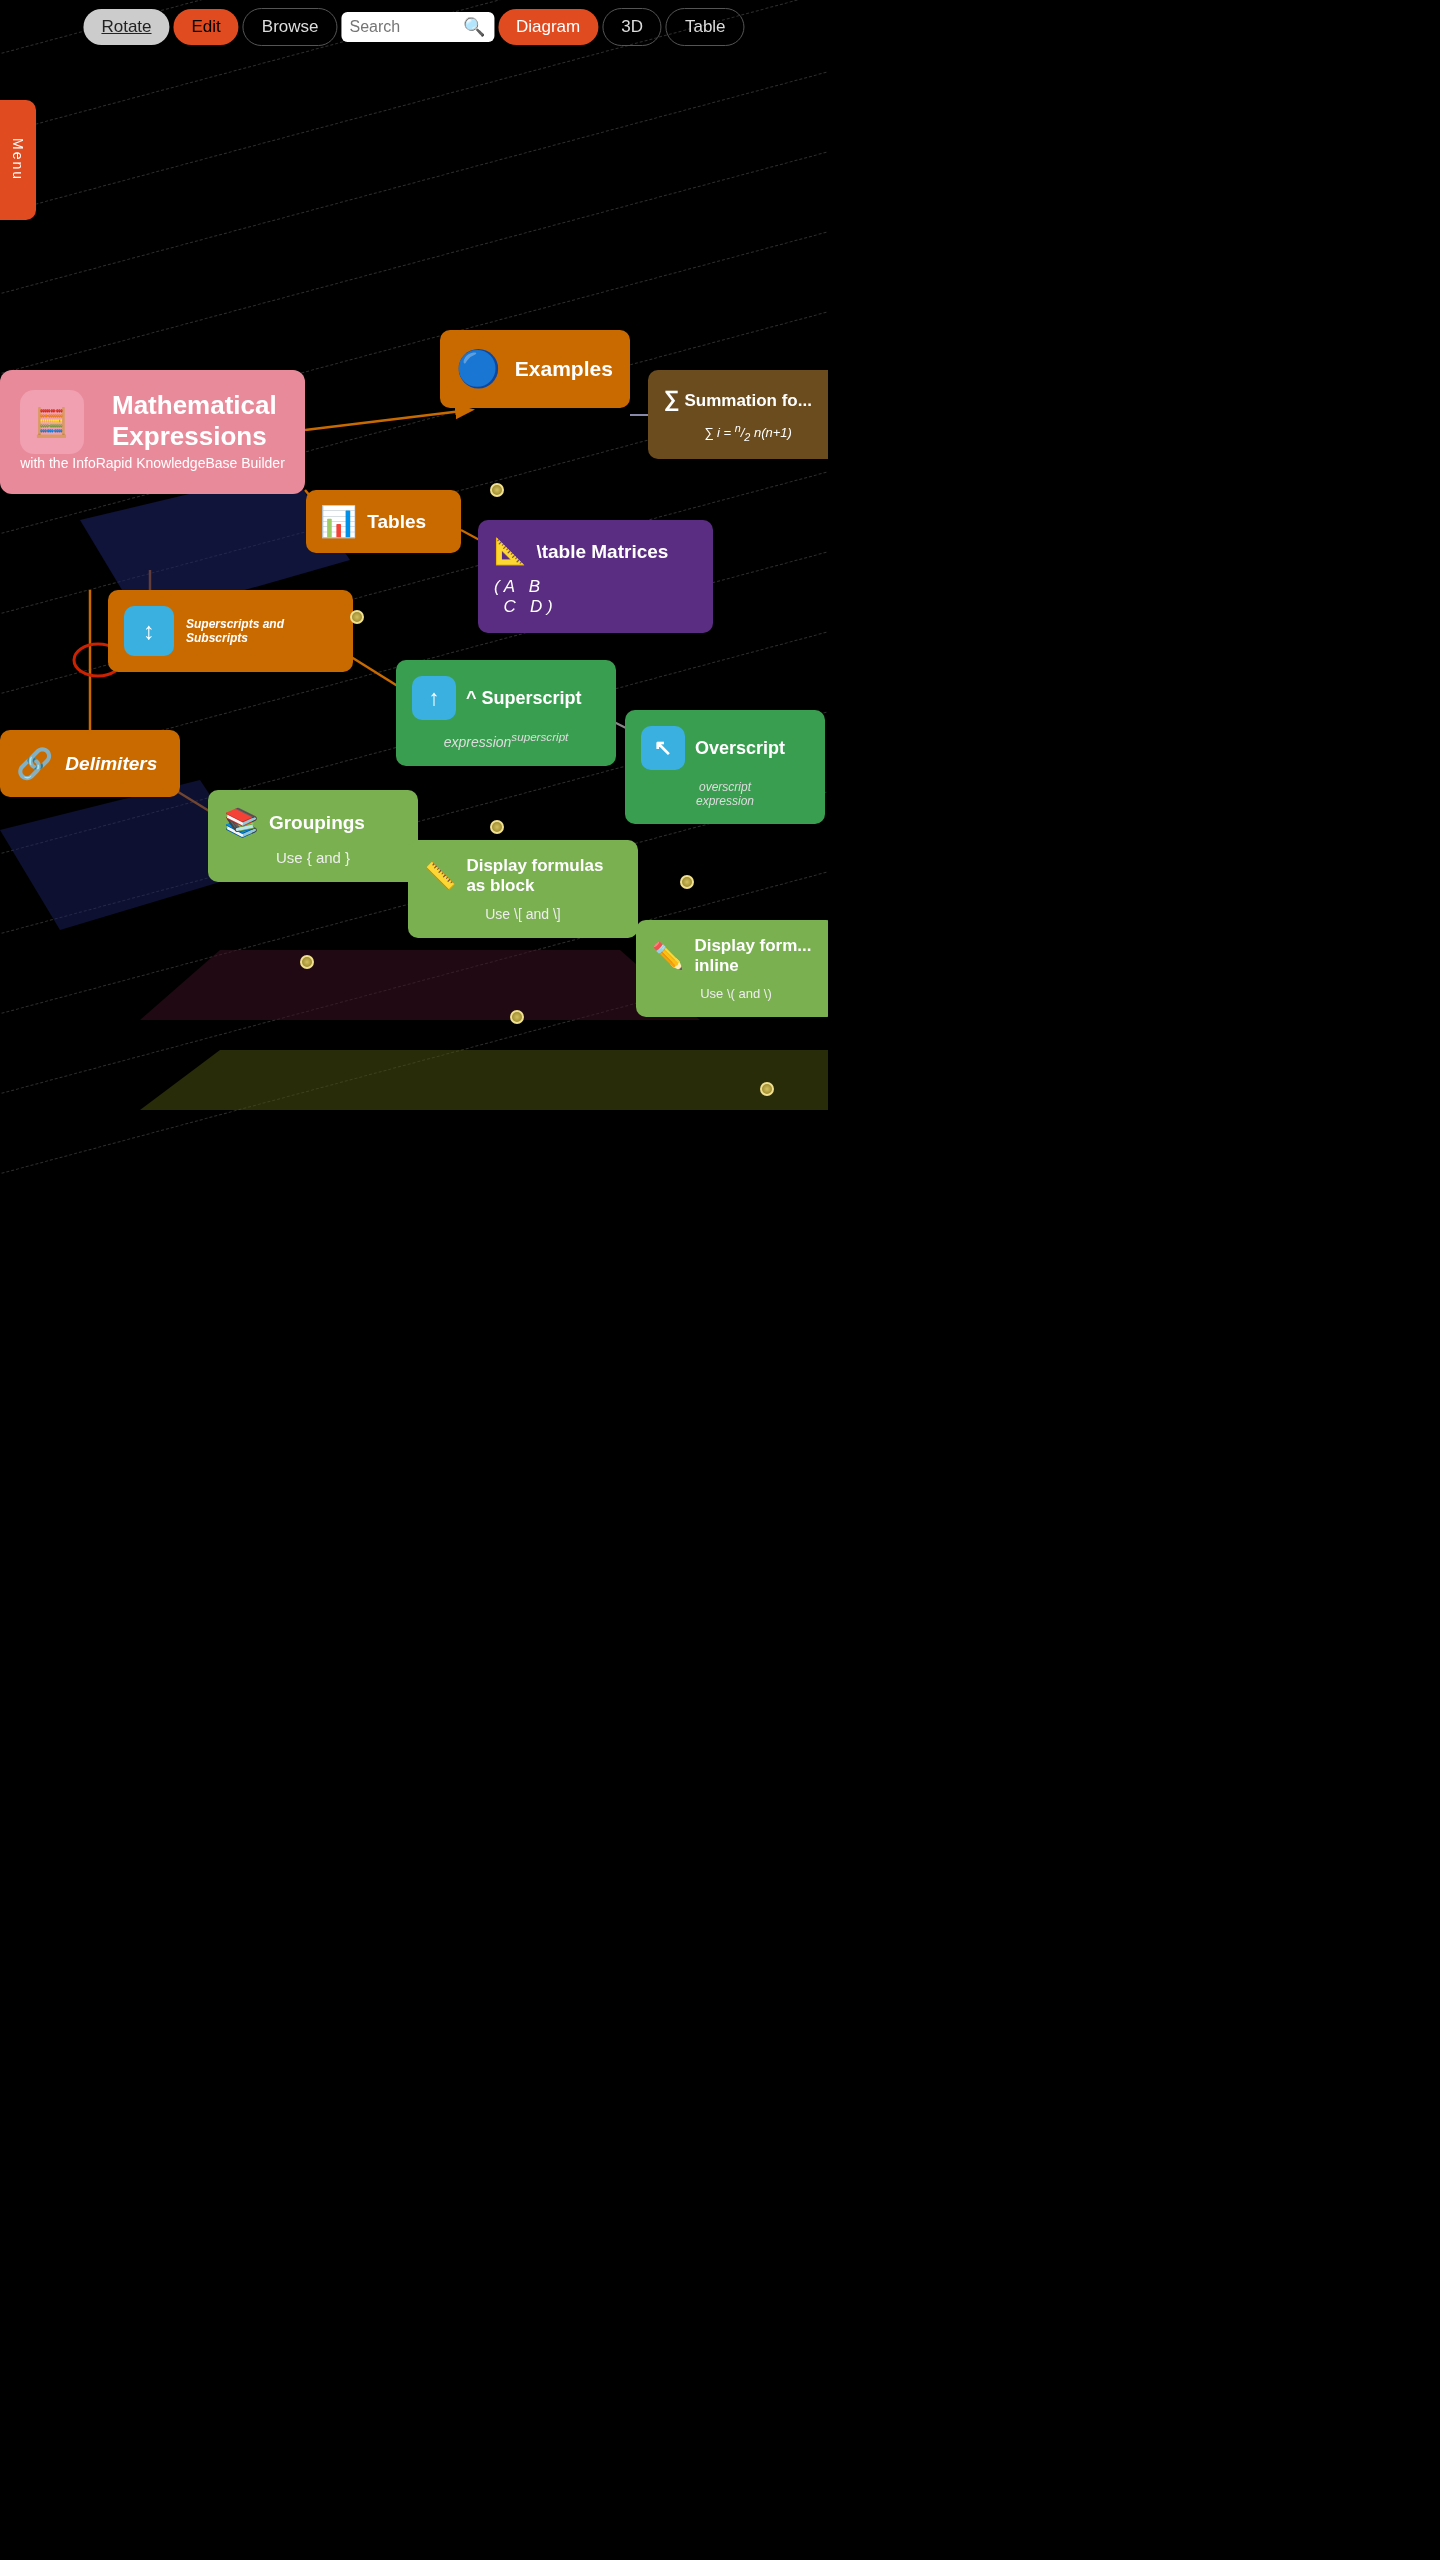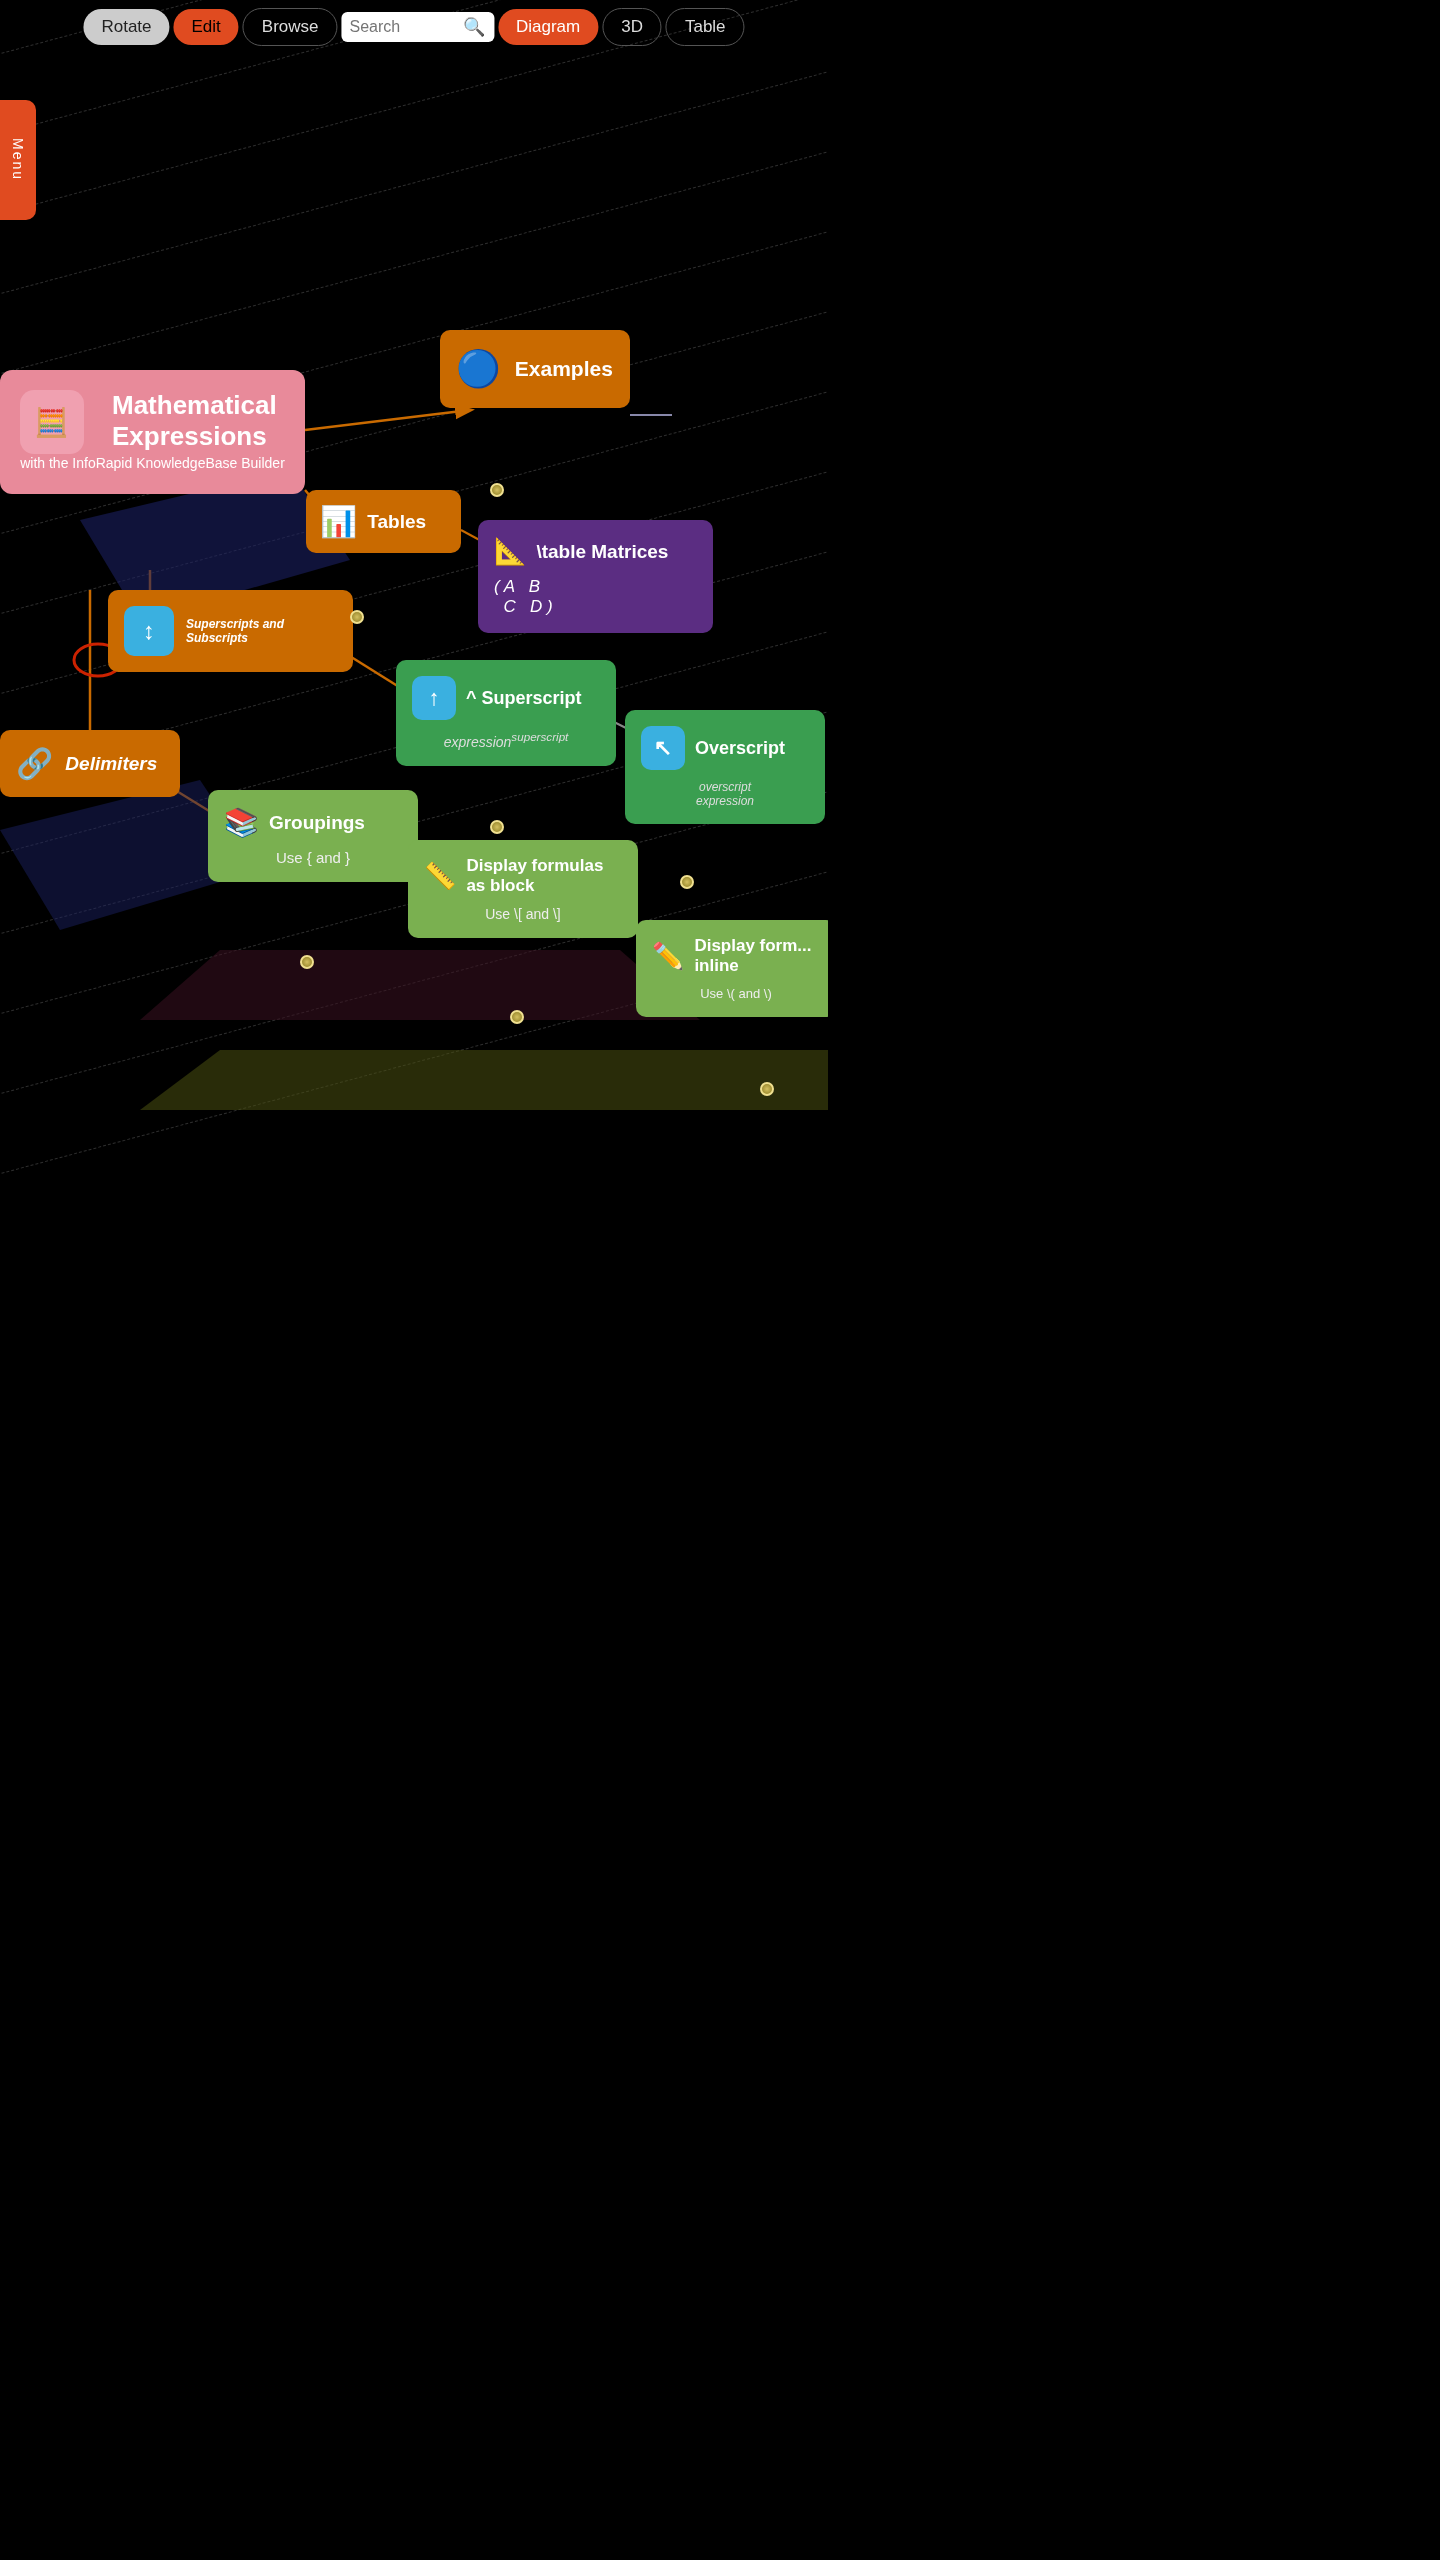--- a/index.html
+++ b/index.html
@@ -24,21 +24,21 @@
       z-index: 100;
     }
     .tb-btn {
       padding: 8px 18px;
       border-radius: 20px;
       border: none;
       font-size: 17px;
       cursor: pointer;
       font-weight: 500;
     }
-    .tb-btn.gray { background: #ccc; color: #222; }
+    .tb-btn.gray { background: #ccc; color: #222; text-decoration: underline; }
     .tb-btn.orange { background: #e04b20; color: #000000; }
     .tb-btn.outline { background: transparent; color: #ddd; border: 1px solid #555; }
     .tb-btn.diagram { background: #e04b20; color: #fff; }
     .tb-search {
       display: flex;
       align-items: center;
       background: #fff;
       border-radius: 6px;
       padding: 4px 8px;
     }
@@ -489,20 +489,31 @@
       </div>
     </div>
     <div class="subtitle">with the InfoRapid KnowledgeBase Builder</div>
   </div>
 
   <div id="node-examples" class="node">
     <span class="icon">🔵</span>
     <span class="label">Examples</span>
   </div>
 
+  <div id="node-summation" class="node">
+    <div class="top">
+      <span style="font-size:22px;">∑</span>
+      <span>Summation fo...</span>
+    </div>
+    <div class="formula">
+      <span style="font-size:13px;">
+        ∑ i = <sup>n</sup>/<sub>2</sub> n(n+1)
+      </span>
+    </div>
+  </div>
 
   <div id="node-tables" class="node">
     <span class="icon">📊</span>
     <span class="label">Tables</span>
   </div>
 
   <div id="node-matrices" class="node">
     <div class="top">
       <span class="icon">📐</span>
       <span>\table Matrices</span>

